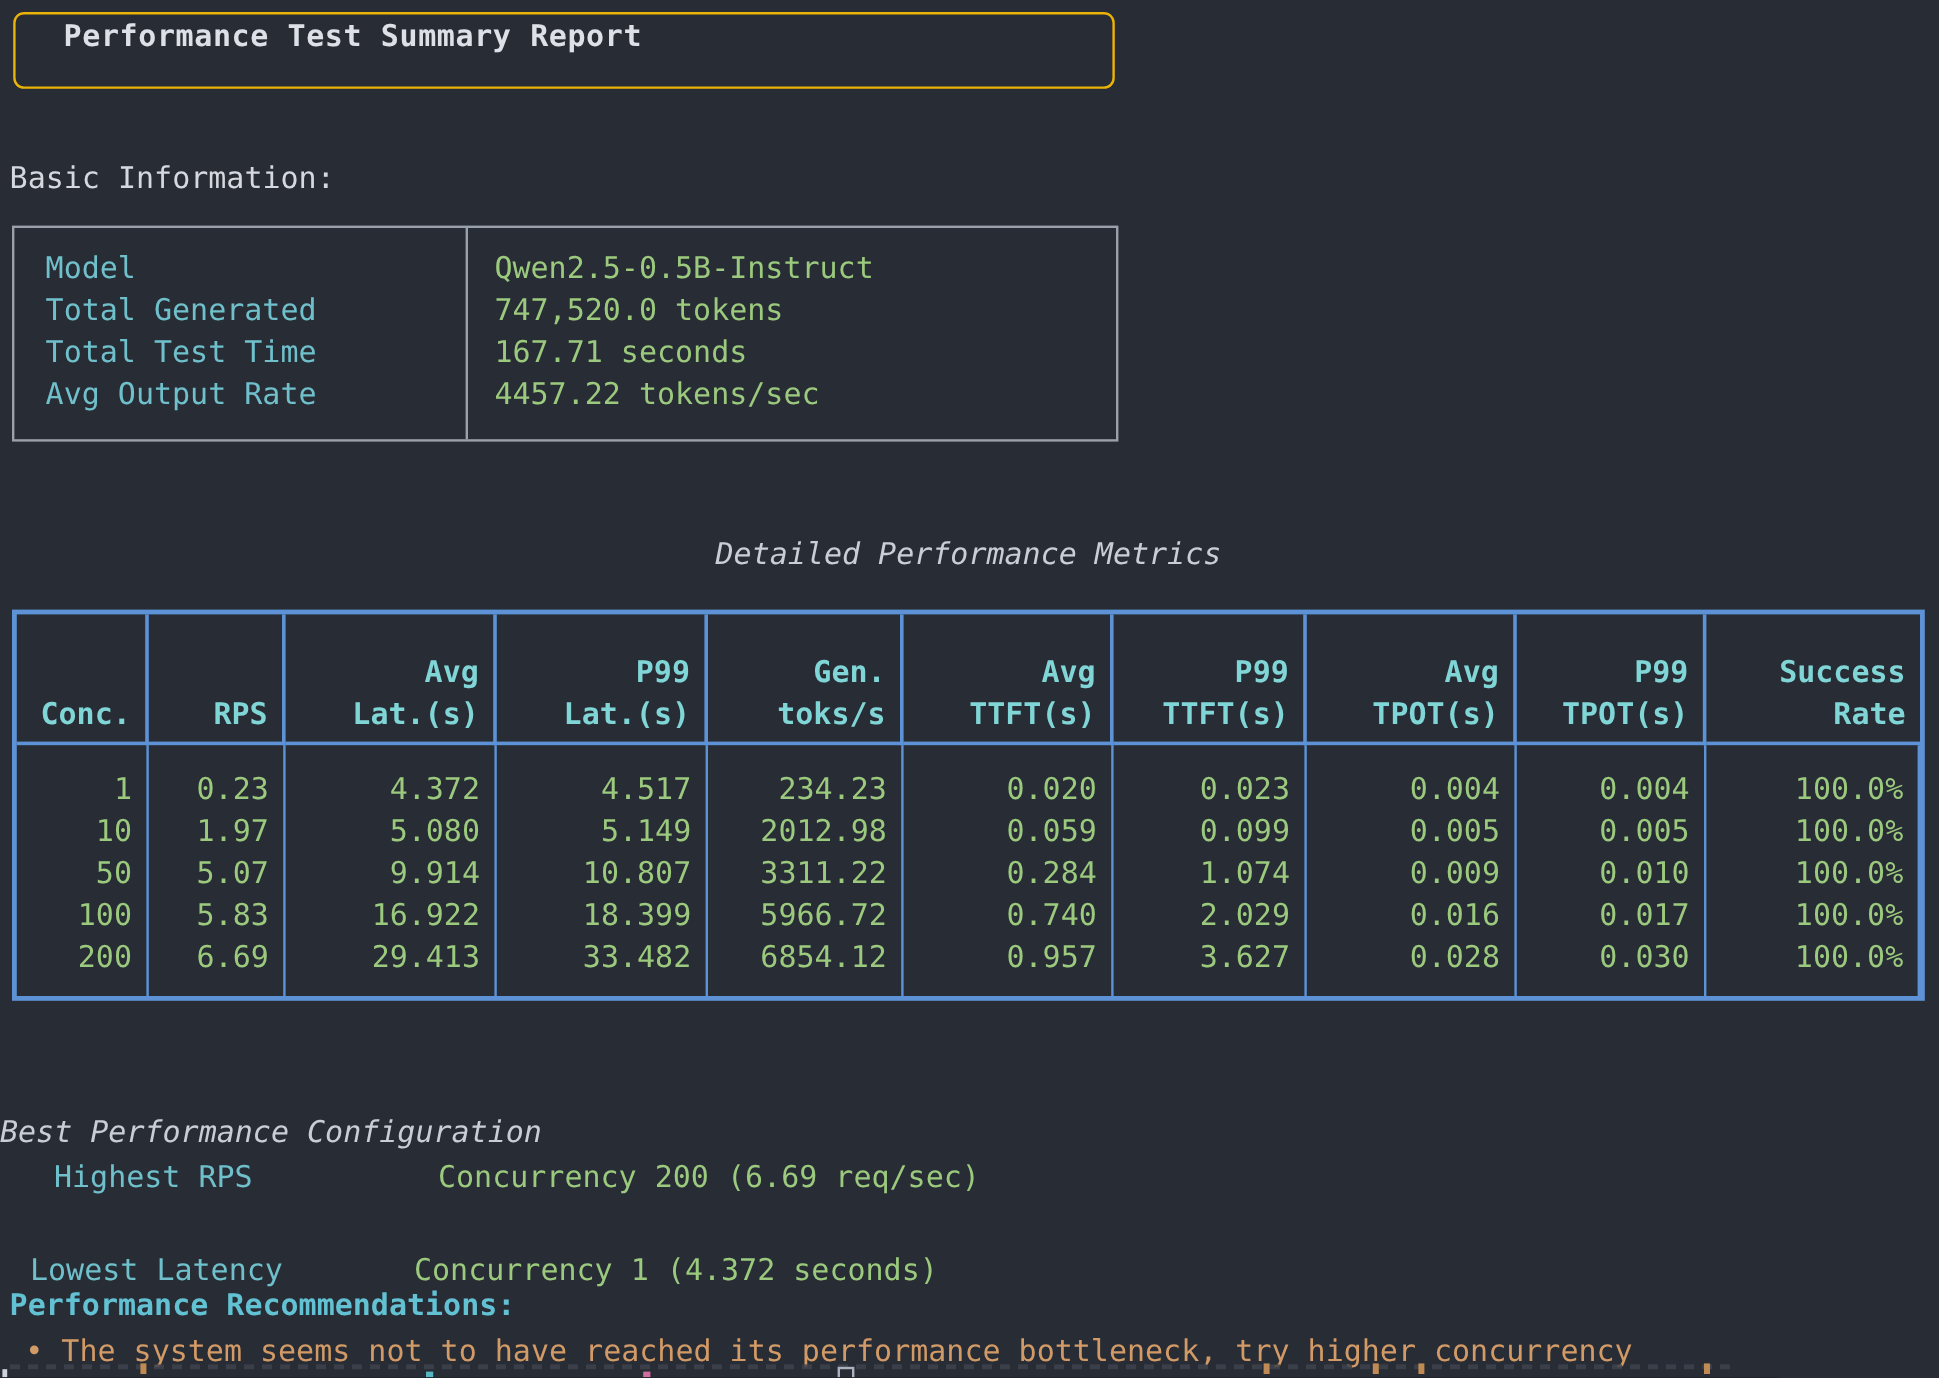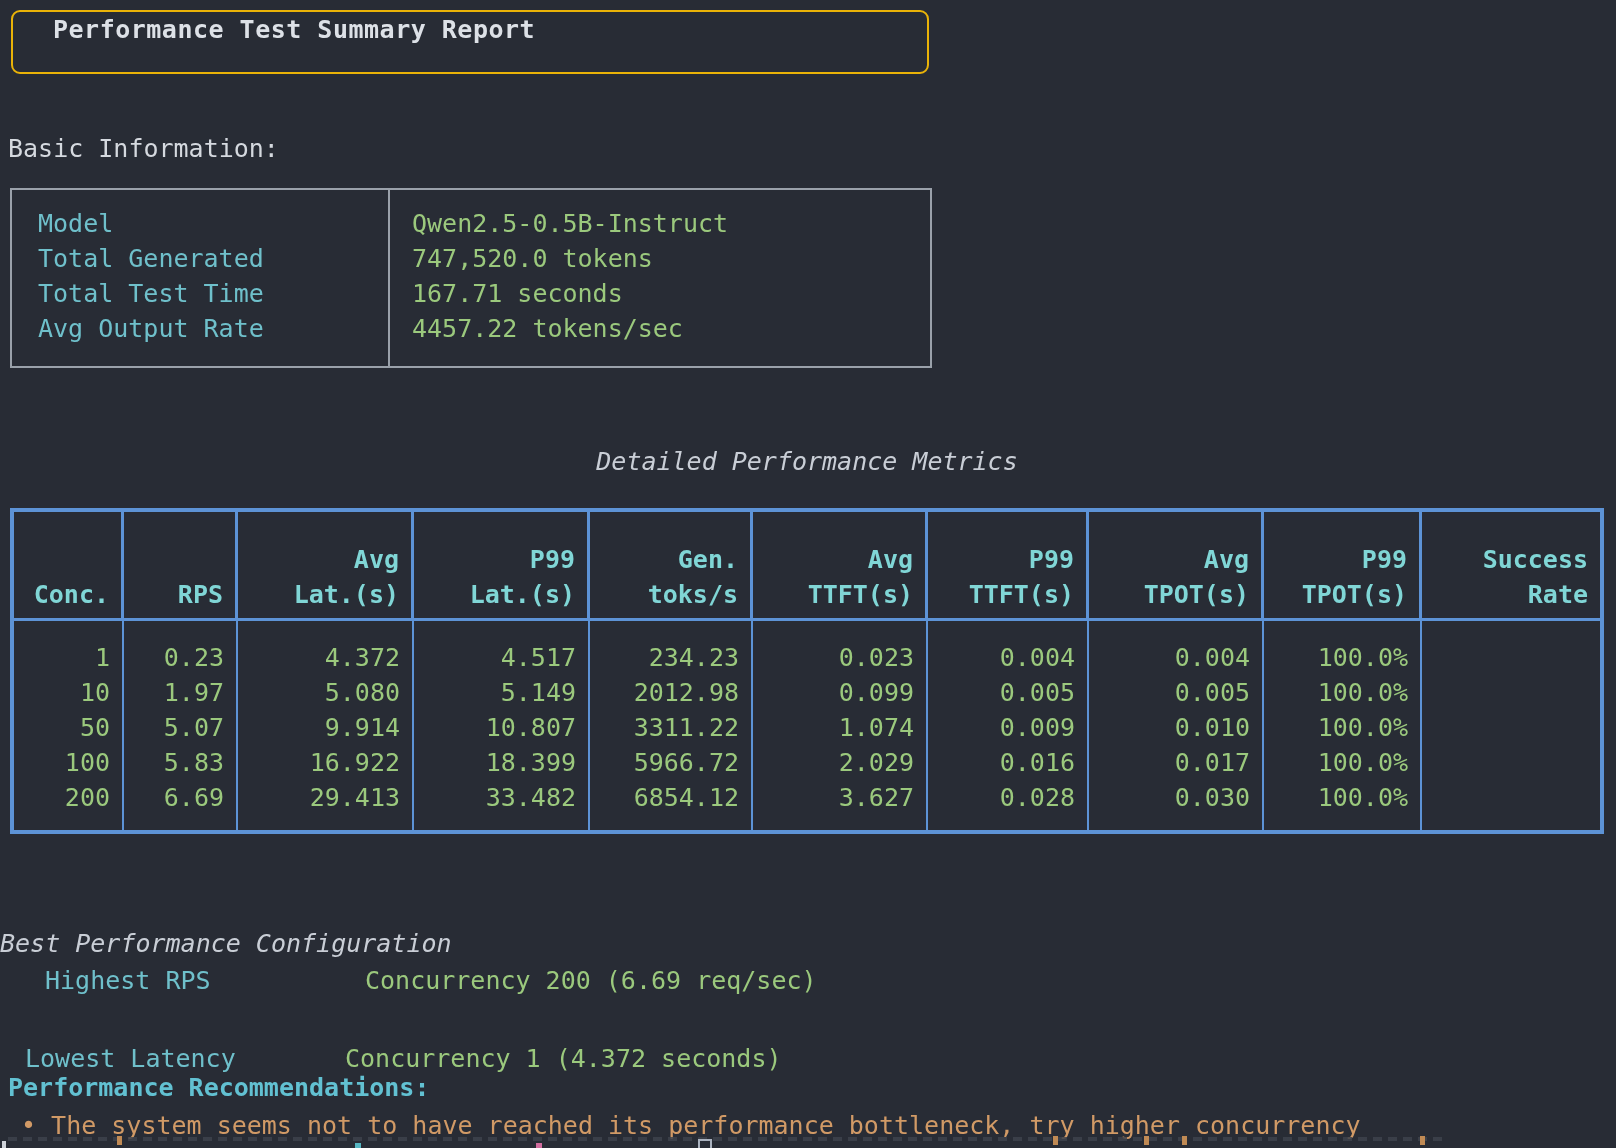--- a/index.html
+++ b/index.html
@@ -119,20 +119,21 @@
       <div class="hc"><div>Avg</div><div>TTFT(s)</div></div>
       <div class="hc"><div>P99</div><div>TTFT(s)</div></div>
       <div class="hc"><div>Avg</div><div>TPOT(s)</div></div>
       <div class="hc"><div>P99</div><div>TPOT(s)</div></div>
       <div class="hc"><div>Success</div><div>Rate</div></div>
       <div class="bc"><div>1</div><div>10</div><div>50</div><div>100</div><div>200</div></div>
       <div class="bc"><div>0.23</div><div>1.97</div><div>5.07</div><div>5.83</div><div>6.69</div></div>
       <div class="bc"><div>4.372</div><div>5.080</div><div>9.914</div><div>16.922</div><div>29.413</div></div>
       <div class="bc"><div>4.517</div><div>5.149</div><div>10.807</div><div>18.399</div><div>33.482</div></div>
       <div class="bc"><div>234.23</div><div>2012.98</div><div>3311.22</div><div>5966.72</div><div>6854.12</div></div>
+      <div class="bc"><div>0.020</div><div>0.059</div><div>0.284</div><div>0.740</div><div>0.957</div></div>
       <div class="bc"><div>0.023</div><div>0.099</div><div>1.074</div><div>2.029</div><div>3.627</div></div>
       <div class="bc"><div>0.004</div><div>0.005</div><div>0.009</div><div>0.016</div><div>0.028</div></div>
       <div class="bc"><div>0.004</div><div>0.005</div><div>0.010</div><div>0.017</div><div>0.030</div></div>
       <div class="bc"><div>100.0%</div><div>100.0%</div><div>100.0%</div><div>100.0%</div><div>100.0%</div></div>
     </div>
 
   <div class="best-title">Best Performance Configuration</div>
   <div class="best-row r0">
     <span class="lbl">Highest RPS</span>
     <span class="val">Concurrency 200 (6.69 req/sec)</span>

